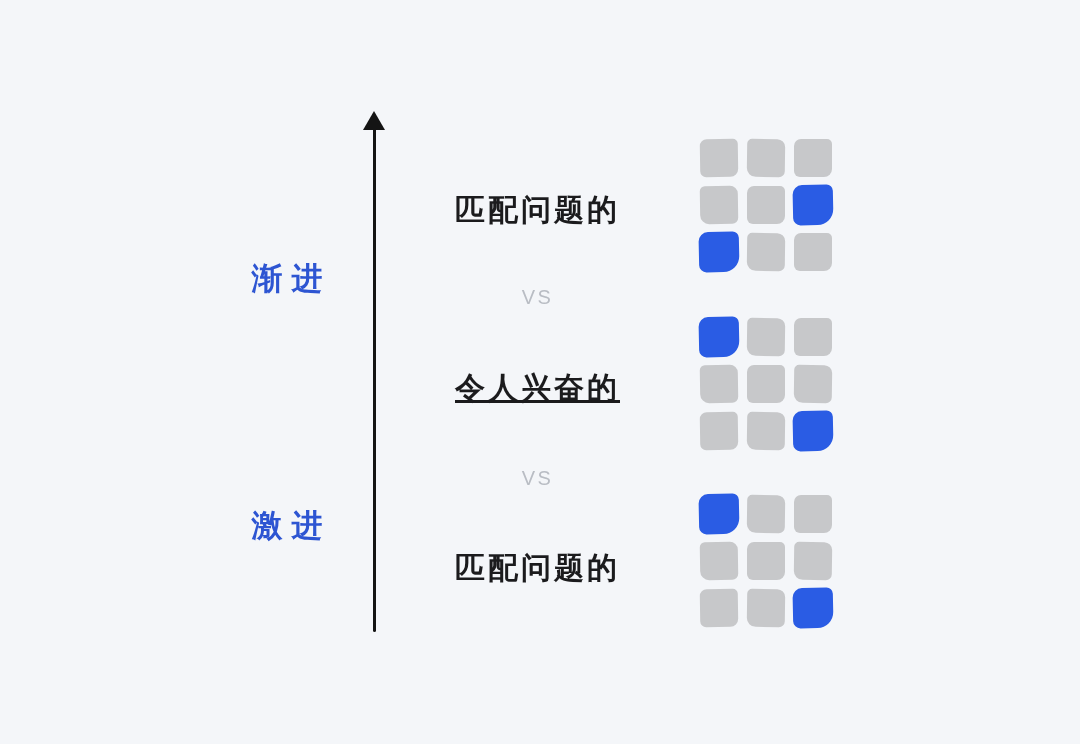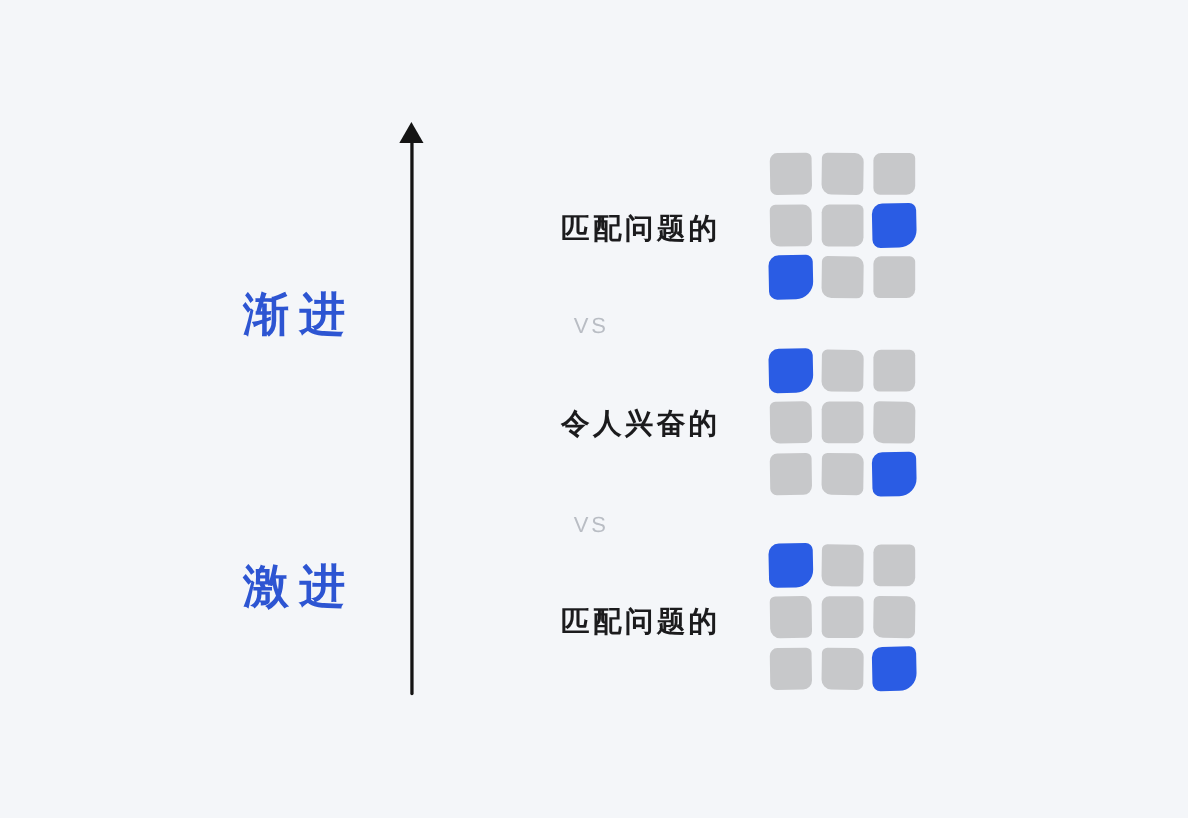--- a/index.html
+++ b/index.html
@@ -34,43 +34,43 @@
     border-left: 11px solid transparent;
     border-right: 11px solid transparent;
     border-bottom: 19px solid var(--arrow, #141414);
   }
 
   
   .axis-label {
     position: absolute;
     left: 212px;
     width: 150px;
-    text-align: left;
-    font-size: 42px;
+    text-align: center;
+    font-size: 31px;
     font-weight: 700;
     letter-spacing: 9px;
     text-indent: 9px;
     color: var(--labelBlue, #2d55d2);
   }
   #axis-label-top    { top: 258px; }
   #axis-label-bottom { top: 505px; }
 
   
   .mid-label {
     position: absolute;
     left: 420px;
     width: 235px;
-    text-align: right;
-    font-size: 26px;
+    text-align: center;
+    font-size: 30px;
     font-weight: 600;
     letter-spacing: 3px;
     color: var(--textDark, #1b1b1d);
   }
   #row1-label { top: 190px; }
-  #row2-label { top: 368px; }
+  #row2-label { top: 368px; text-decoration: underline; }
   #row3-label { top: 548px; }
 
   .vs {
     position: absolute;
     left: 420px;
     width: 235px;
     text-align: center;
     font-size: 20px;
     font-weight: 500;
     letter-spacing: 2.5px;

